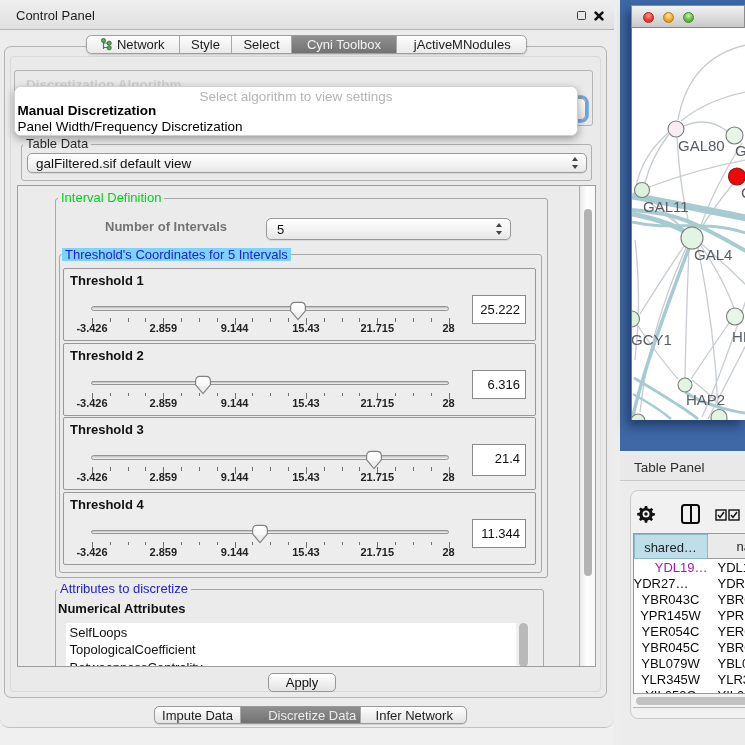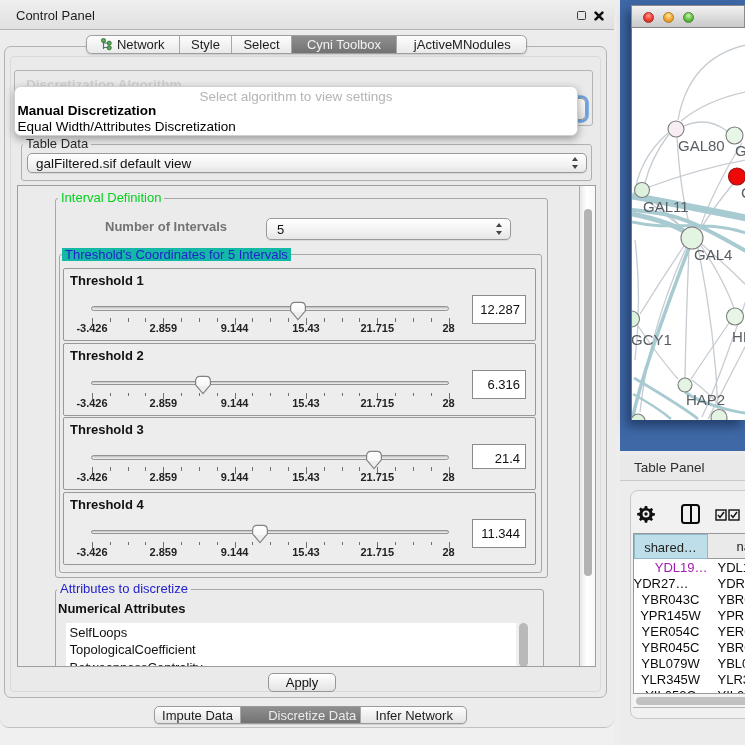--- a/index.html
+++ b/index.html
@@ -53,21 +53,21 @@
 
 <div class="abs" style="left:17px;top:184.5px;width:579px;height:482px;border:1px solid #9e9e9e;background:#ebebeb;overflow:hidden">
 <div style="position:absolute;left:37px;top:12px;width:492.5px;height:380.5px;border:1px solid #a8a8a8;border-radius:3px;"></div>
 <div class="grouptitle" style="left:40px;top:5.5px;background:#ebebeb;color:#00d21b">Interval Definition</div>
 <div style="position:absolute;left:87px;top:33.5px;font-size:13px;font-weight:bold;color:#737373;">Number of Intervals</div>
 <div class="combo" style="position:absolute;left:248px;top:32.5px;width:245px;height:22px;">
       <div style="position:absolute;left:10px;top:0;line-height:22px;font-size:13px;color:#111">5</div>
       <span class="carets"></span>
     </div>
 <div style="position:absolute;left:41px;top:68px;width:482.5px;height:319.5px;border:1px solid #a8a8a8;border-radius:3px;"></div>
-<div class="grouptitle" style="left:44px;top:62px;background:#14b8a6;color:#2222cc">Threshold's Coordinates for 5 Intervals</div>
+<div class="grouptitle" style="left:44px;top:62px;background:#7dd3fc;color:#2222cc">Threshold's Coordinates for 5 Intervals</div>
 <div style="position:absolute;left:45px;top:82.5px;width:473px;height:73px;border:1px solid #989898;background:#ededed;border-radius:2px;"></div>
 <div style="position:absolute;left:52px;top:87.5px;font-size:13px;font-weight:bold;color:#111;">Threshold 1</div>
 <div style="position:absolute;left:73px;top:120.5px;width:357.6px;height:4.6px;border:1px solid #949494;border-radius:3px;background:linear-gradient(#bdbdbd,#e6e6e6 70%,#f0f0f0);"></div>
 <div style="position:absolute;left:74px;top:132.5px;width:1px;height:6.5px;background:#6f6f6f;"></div>
 <div style="position:absolute;left:91.83px;top:132.5px;width:1px;height:3.5px;background:#6f6f6f;"></div>
 <div style="position:absolute;left:109.66px;top:132.5px;width:1px;height:3.5px;background:#6f6f6f;"></div>
 <div style="position:absolute;left:127.49px;top:132.5px;width:1px;height:3.5px;background:#6f6f6f;"></div>
 <div style="position:absolute;left:145.32px;top:132.5px;width:1px;height:6.5px;background:#6f6f6f;"></div>
 <div style="position:absolute;left:163.15px;top:132.5px;width:1px;height:3.5px;background:#6f6f6f;"></div>
 <div style="position:absolute;left:180.98px;top:132.5px;width:1px;height:3.5px;background:#6f6f6f;"></div>
@@ -95,21 +95,21 @@
       <path d="M1.6 6.2 Q1.6 1.4 6 1.4 L12 1.4 Q16.4 1.4 16.4 6.2 L16.4 9.8 L9 18.6 L1.6 9.8 Z" fill="url(#tg)" stroke="#828282" stroke-width="1.2"></path>
       <defs>
         <linearGradient id="tg" x1="0" y1="0" x2="0" y2="1">
           <stop offset="0" stop-color="#ffffff"></stop>
           <stop offset=".55" stop-color="#f7f7f7"></stop>
           <stop offset=".6" stop-color="#ececec"></stop>
           <stop offset="1" stop-color="#f2f2f2"></stop>
         </linearGradient>
       </defs>
     </svg>
-<div style="position:absolute;left:454px;top:109.5px;width:54px;height:29px;border:1px solid #8a8a8a;background:#fff;font-size:13px;color:#111;text-align:right;line-height:27px;padding-right:5px;">12.287</div>
+<div style="position:absolute;left:454px;top:109.5px;width:54px;height:29px;border:1px solid #8a8a8a;background:#fff;font-size:13px;color:#111;text-align:right;line-height:27px;padding-right:5px;">25.222</div>
 <div style="position:absolute;left:45px;top:157px;width:473px;height:73px;border:1px solid #989898;background:#ededed;border-radius:2px;"></div>
 <div style="position:absolute;left:52px;top:162px;font-size:13px;font-weight:bold;color:#111;">Threshold 2</div>
 <div style="position:absolute;left:73px;top:195px;width:357.6px;height:4.6px;border:1px solid #949494;border-radius:3px;background:linear-gradient(#bdbdbd,#e6e6e6 70%,#f0f0f0);"></div>
 <div style="position:absolute;left:74px;top:207px;width:1px;height:6.5px;background:#6f6f6f;"></div>
 <div style="position:absolute;left:91.83px;top:207px;width:1px;height:3.5px;background:#6f6f6f;"></div>
 <div style="position:absolute;left:109.66px;top:207px;width:1px;height:3.5px;background:#6f6f6f;"></div>
 <div style="position:absolute;left:127.49px;top:207px;width:1px;height:3.5px;background:#6f6f6f;"></div>
 <div style="position:absolute;left:145.32px;top:207px;width:1px;height:6.5px;background:#6f6f6f;"></div>
 <div style="position:absolute;left:163.15px;top:207px;width:1px;height:3.5px;background:#6f6f6f;"></div>
 <div style="position:absolute;left:180.98px;top:207px;width:1px;height:3.5px;background:#6f6f6f;"></div>
@@ -179,21 +179,21 @@
       <path d="M1.6 6.2 Q1.6 1.4 6 1.4 L12 1.4 Q16.4 1.4 16.4 6.2 L16.4 9.8 L9 18.6 L1.6 9.8 Z" fill="url(#tg)" stroke="#828282" stroke-width="1.2"></path>
       <defs>
         <linearGradient id="tg" x1="0" y1="0" x2="0" y2="1">
           <stop offset="0" stop-color="#ffffff"></stop>
           <stop offset=".55" stop-color="#f7f7f7"></stop>
           <stop offset=".6" stop-color="#ececec"></stop>
           <stop offset="1" stop-color="#f2f2f2"></stop>
         </linearGradient>
       </defs>
     </svg>
-<div style="position:absolute;left:454px;top:258.5px;width:54px;height:25px;border:1px solid #8a8a8a;background:#fff;font-size:13px;color:#111;text-align:right;line-height:27px;padding-right:5px;">21.4</div>
+<div style="position:absolute;left:454px;top:258.5px;width:54px;height:32px;border:1px solid #8a8a8a;background:#fff;font-size:13px;color:#111;text-align:right;line-height:27px;padding-right:5px;">21.4</div>
 <div style="position:absolute;left:45px;top:306px;width:473px;height:73px;border:1px solid #989898;background:#ededed;border-radius:2px;"></div>
 <div style="position:absolute;left:52px;top:311px;font-size:13px;font-weight:bold;color:#111;">Threshold 4</div>
 <div style="position:absolute;left:73px;top:344px;width:357.6px;height:4.6px;border:1px solid #949494;border-radius:3px;background:linear-gradient(#bdbdbd,#e6e6e6 70%,#f0f0f0);"></div>
 <div style="position:absolute;left:74px;top:356px;width:1px;height:6.5px;background:#6f6f6f;"></div>
 <div style="position:absolute;left:91.83px;top:356px;width:1px;height:3.5px;background:#6f6f6f;"></div>
 <div style="position:absolute;left:109.66px;top:356px;width:1px;height:3.5px;background:#6f6f6f;"></div>
 <div style="position:absolute;left:127.49px;top:356px;width:1px;height:3.5px;background:#6f6f6f;"></div>
 <div style="position:absolute;left:145.32px;top:356px;width:1px;height:6.5px;background:#6f6f6f;"></div>
 <div style="position:absolute;left:163.15px;top:356px;width:1px;height:3.5px;background:#6f6f6f;"></div>
 <div style="position:absolute;left:180.98px;top:356px;width:1px;height:3.5px;background:#6f6f6f;"></div>
@@ -356,14 +356,14 @@
 <div style="position:absolute;left:84px;top:138.2px;font-size:13px;color:#0c0c0c;white-space:nowrap">YLR345W</div>
 <div style="position:absolute;left:0;top:154.3px;width:74px;text-align:center;font-size:13px;color:#0c0c0c">YIL052C</div>
 <div style="position:absolute;left:84px;top:154.3px;font-size:13px;color:#0c0c0c;white-space:nowrap">YIL052C</div>
 </div>
 <div class="abs" style="left:632.5px;top:694px;width:112.5px;height:13.5px;border-bottom:1px solid #b5b5b5;background:#f4f4f4"></div>
 <div class="abs" style="left:636px;top:697px;width:112px;height:7.5px;border-radius:4px;background:#c2c2c2"></div>
 
 <div class="abs" style="left:14px;top:85.5px;width:564px;height:50.5px;background:#fff;border:1px solid #d0d0d0;border-radius:6.5px;box-shadow:0 3px 8px rgba(0,0,0,.35)">
 <div style="position:absolute;left:0;top:2px;width:100%;text-align:center;font-size:13.5px;color:#b4b4b4">Select algorithm to view settings</div>
 <div style="position:absolute;left:2.5px;top:16.5px;font-size:13.5px;font-weight:bold;color:#000">Manual Discretization</div>
-<div style="position:absolute;left:2.5px;top:32px;font-size:13.5px;color:#000">Equal Width/Attributes Discretization</div>
+<div style="position:absolute;left:2.5px;top:32px;font-size:13.5px;color:#000">Panel Width/Frequency Discretization</div>
 </div>
 
 </body></html>

